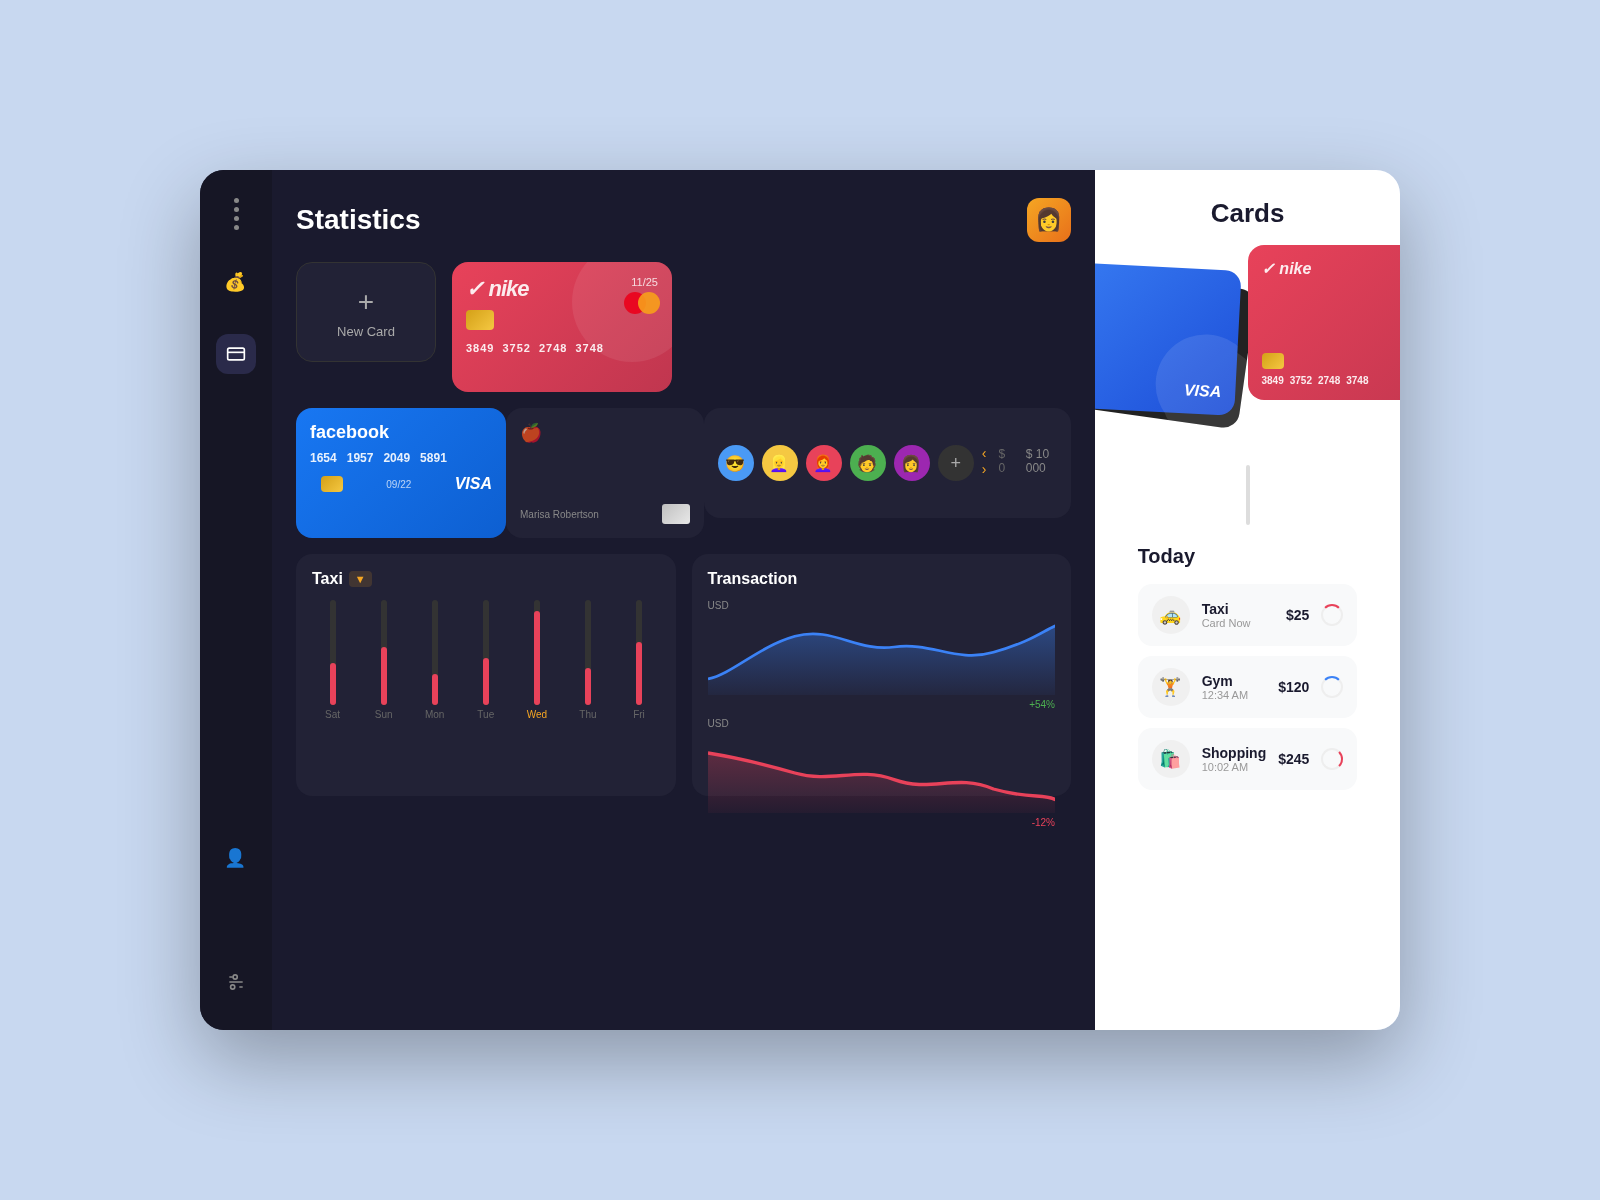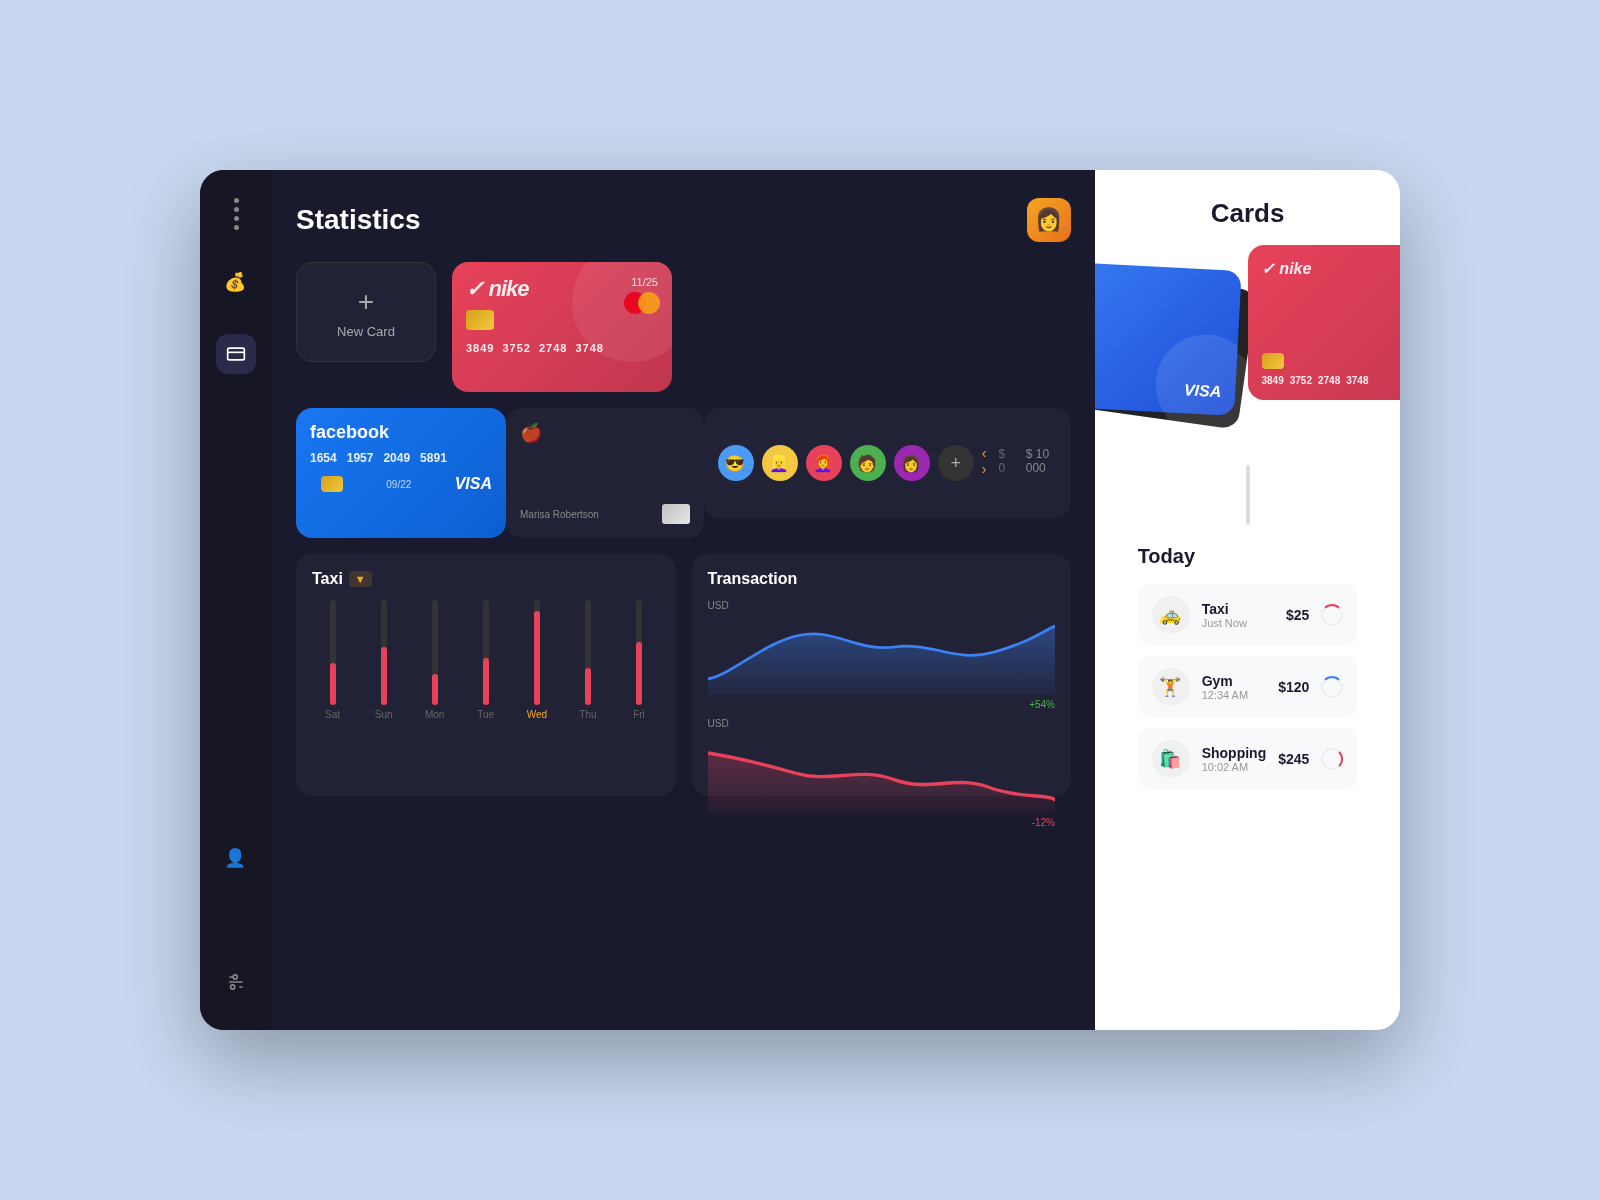--- a/index.html
+++ b/index.html
@@ -799,21 +799,21 @@
 
     <div class="divider-line"></div>
 
     <div class="today-section">
       <h3 class="today-title">Today</h3>
 
       <div class="transaction-item">
         <div class="tx-icon">🚕</div>
         <div class="tx-info">
           <div class="tx-name">Taxi</div>
-          <div class="tx-time">Just Now</div>
+          <div class="tx-time">Card Now</div>
         </div>
         <div class="tx-amount">$25</div>
         <div class="spinner-red"></div>
       </div>
 
       <div class="transaction-item">
         <div class="tx-icon">🏋️</div>
         <div class="tx-info">
           <div class="tx-name">Gym</div>
           <div class="tx-time">12:34 AM</div>

